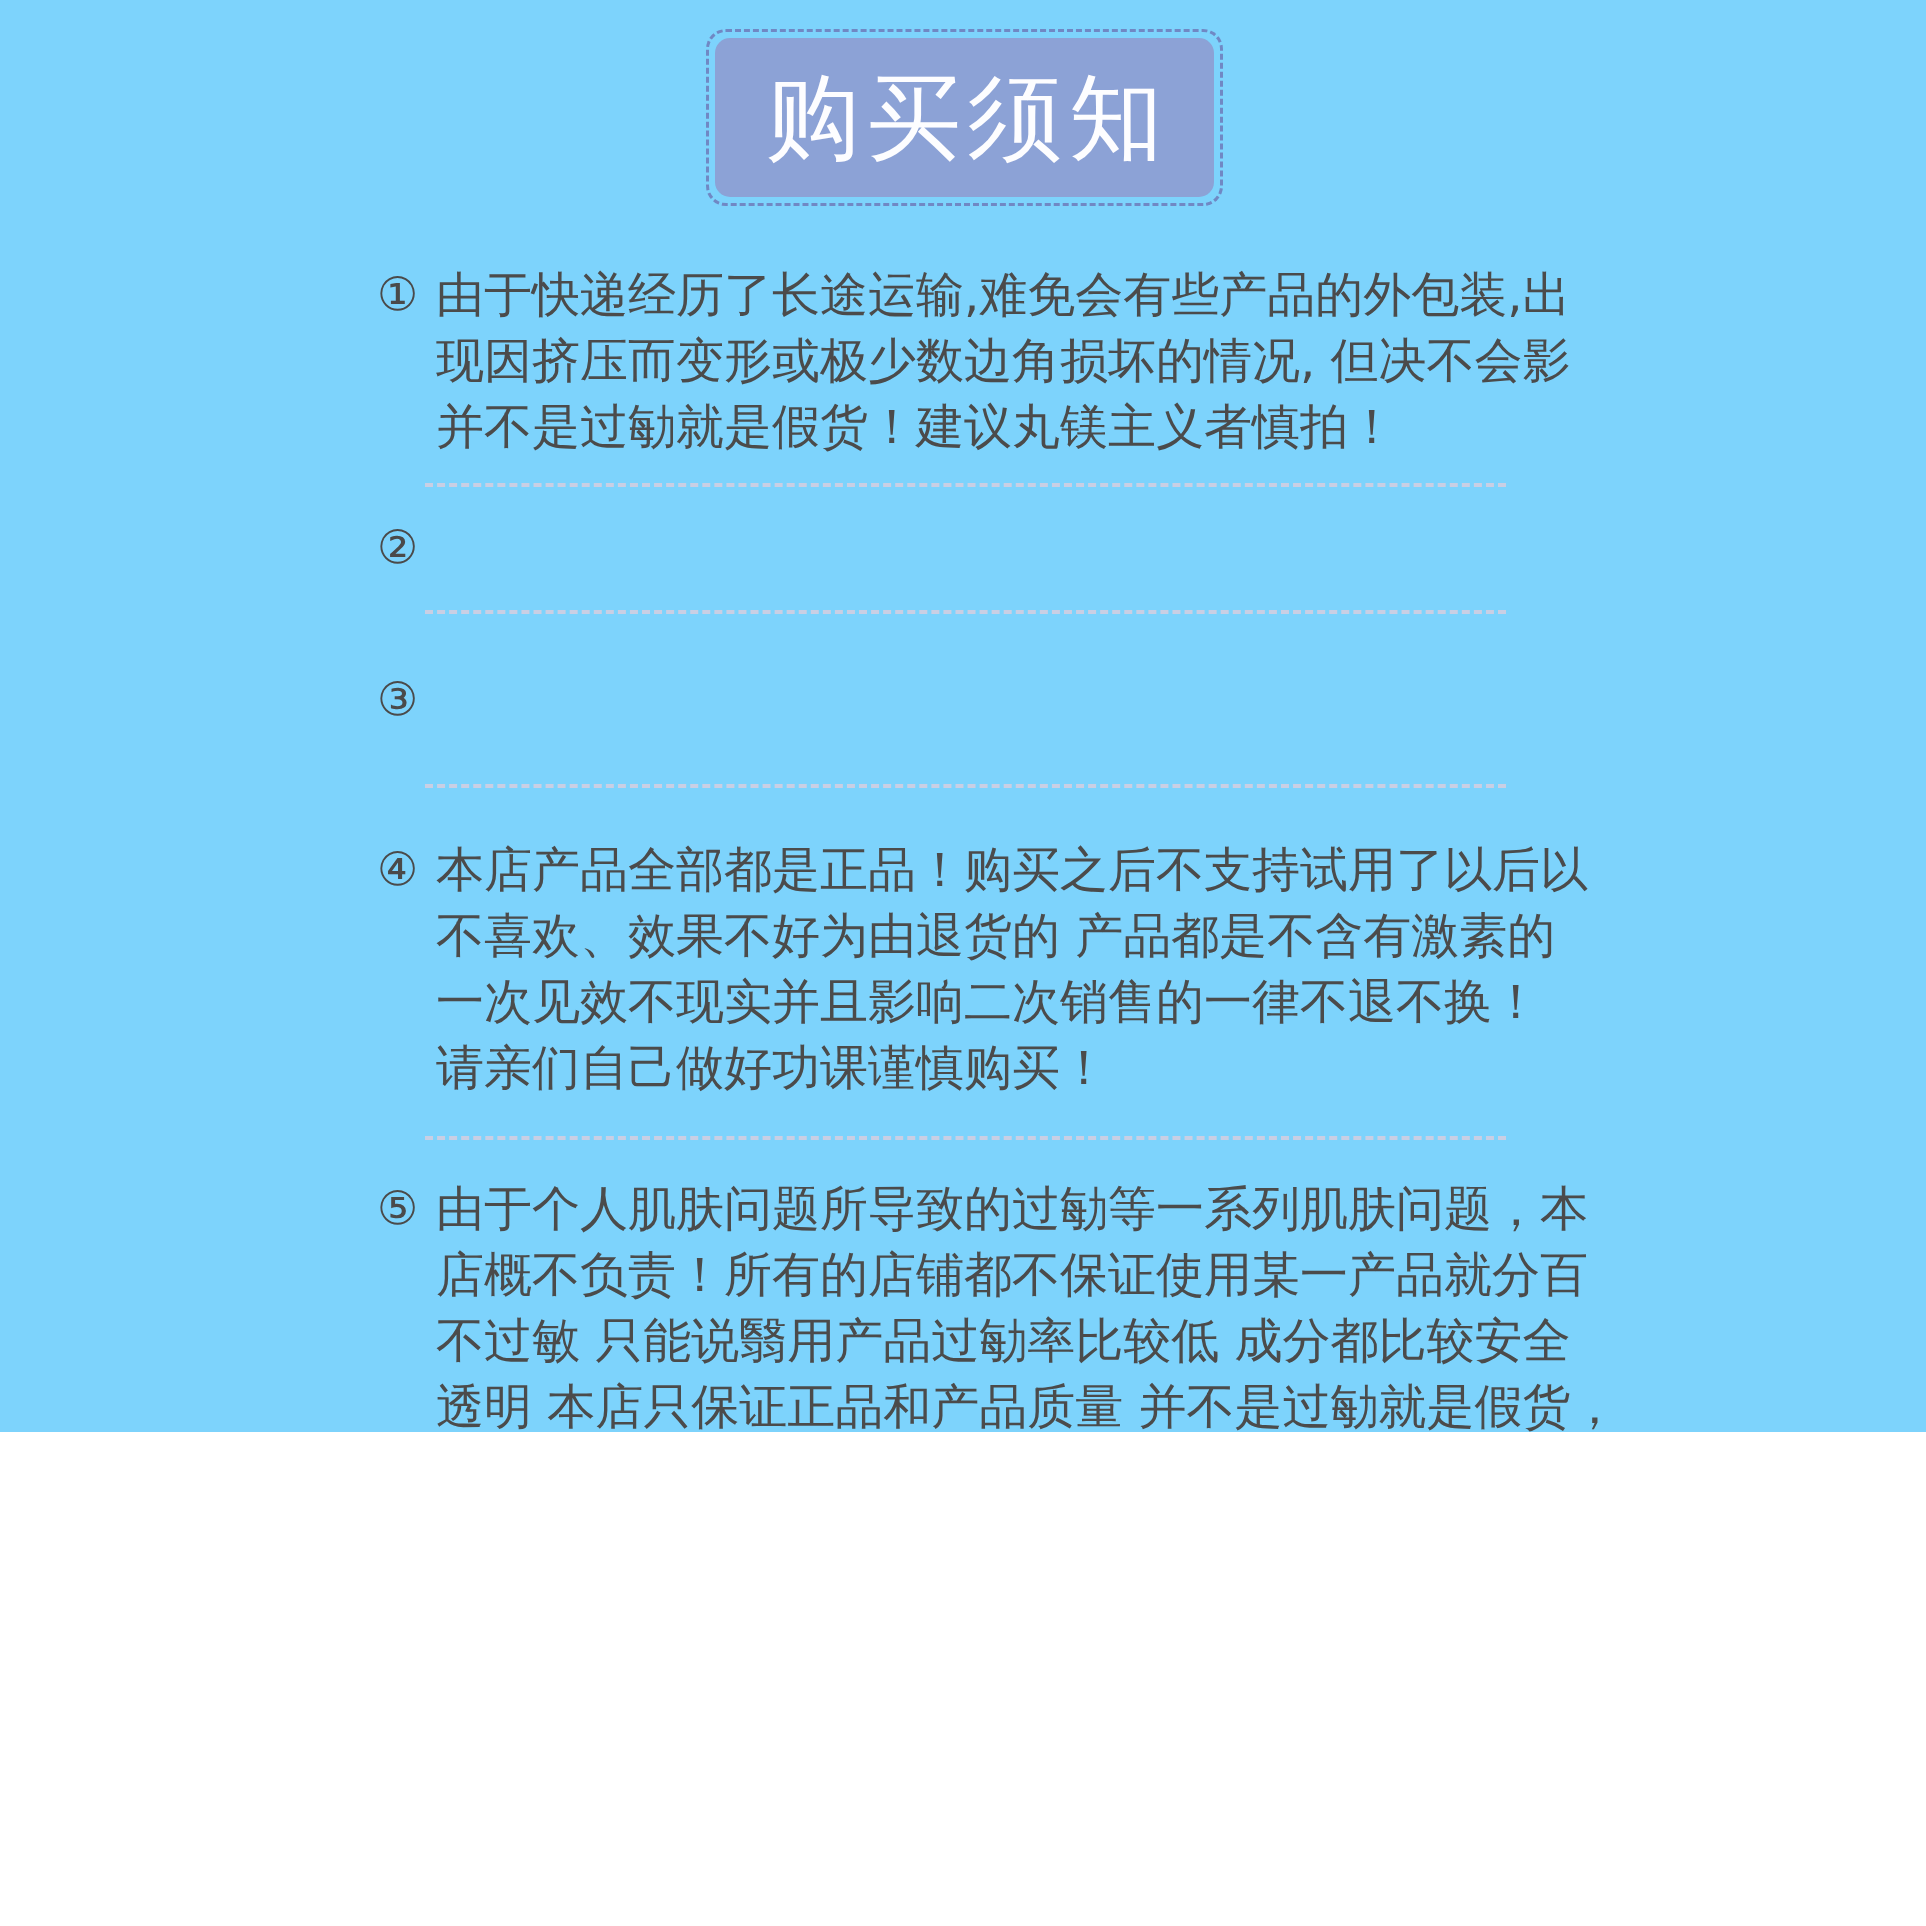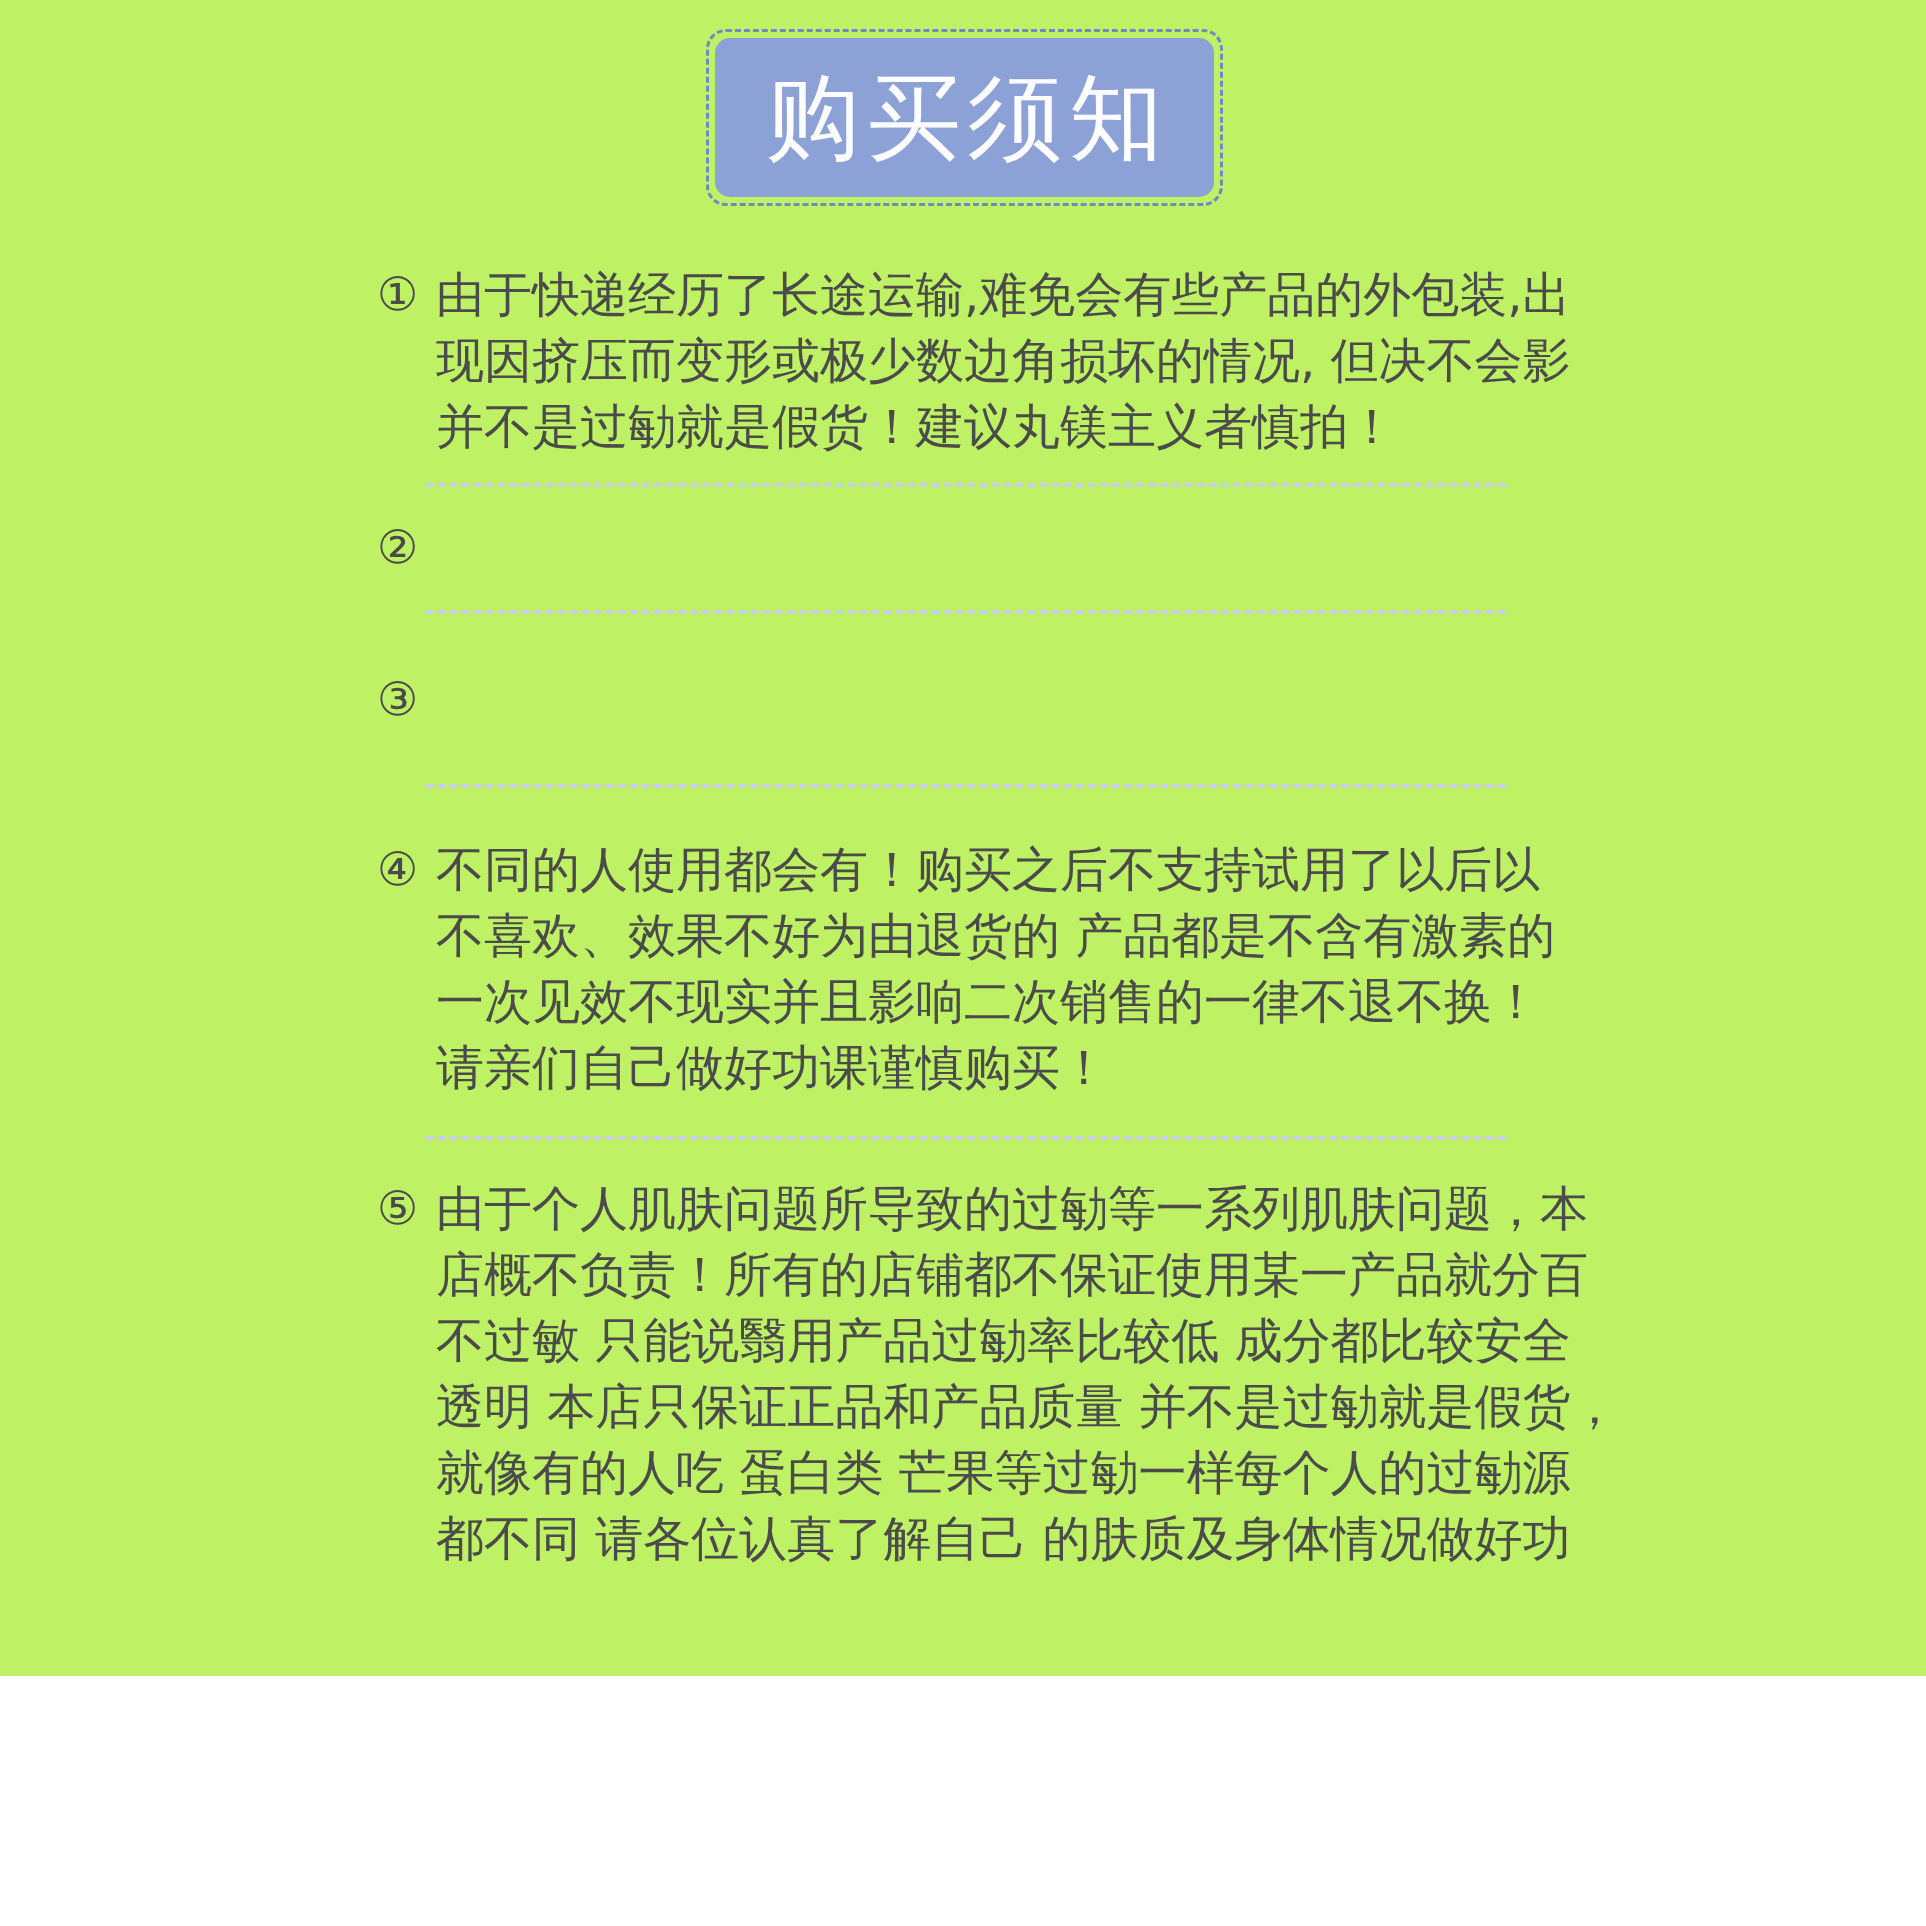--- a/index.html
+++ b/index.html
@@ -11,22 +11,22 @@
     width: 1926px;
     height: 1926px;
     overflow: hidden;
     font-family: "DejaVu Sans", "Liberation Sans", sans-serif;
     -webkit-font-smoothing: antialiased;
   }
 
   .page {
     position: relative;
     width: 1926px;
-    height: 1676px;
-    background: #bef264;
+    height: 1432px;
+    background: #7dd3fc;
     overflow: hidden;
   }
 
   
   .badge-wrap {
     position: absolute;
     left: 706px;
     top: 29px;
     width: 517px;
     height: 177px;
@@ -139,21 +139,21 @@
     <div class="divider div-gap-b"></div>
 
     <div class="item">
       <span class="marker">③</span>
     </div>
 
     <div class="divider div-gap-c"></div>
 
     <div class="item">
       <span class="marker">④</span>
-      <span class="body-text">不同的人使用都会有！购买之后不支持试用了以后以
+      <span class="body-text">本店产品全部都是正品！购买之后不支持试用了以后以
 不喜欢、效果不好为由退货的 产品都是不含有激素的
 一次见效不现实并且影响二次销售的一律不退不换！
 请亲们自己做好功课谨慎购买！</span>
     </div>
 
     <div class="divider div-gap-d"></div>
 
     <div class="item">
       <span class="marker">⑤</span>
       <span class="body-text">由于个人肌肤问题所导致的过勄等一系列肌肤问题，本

